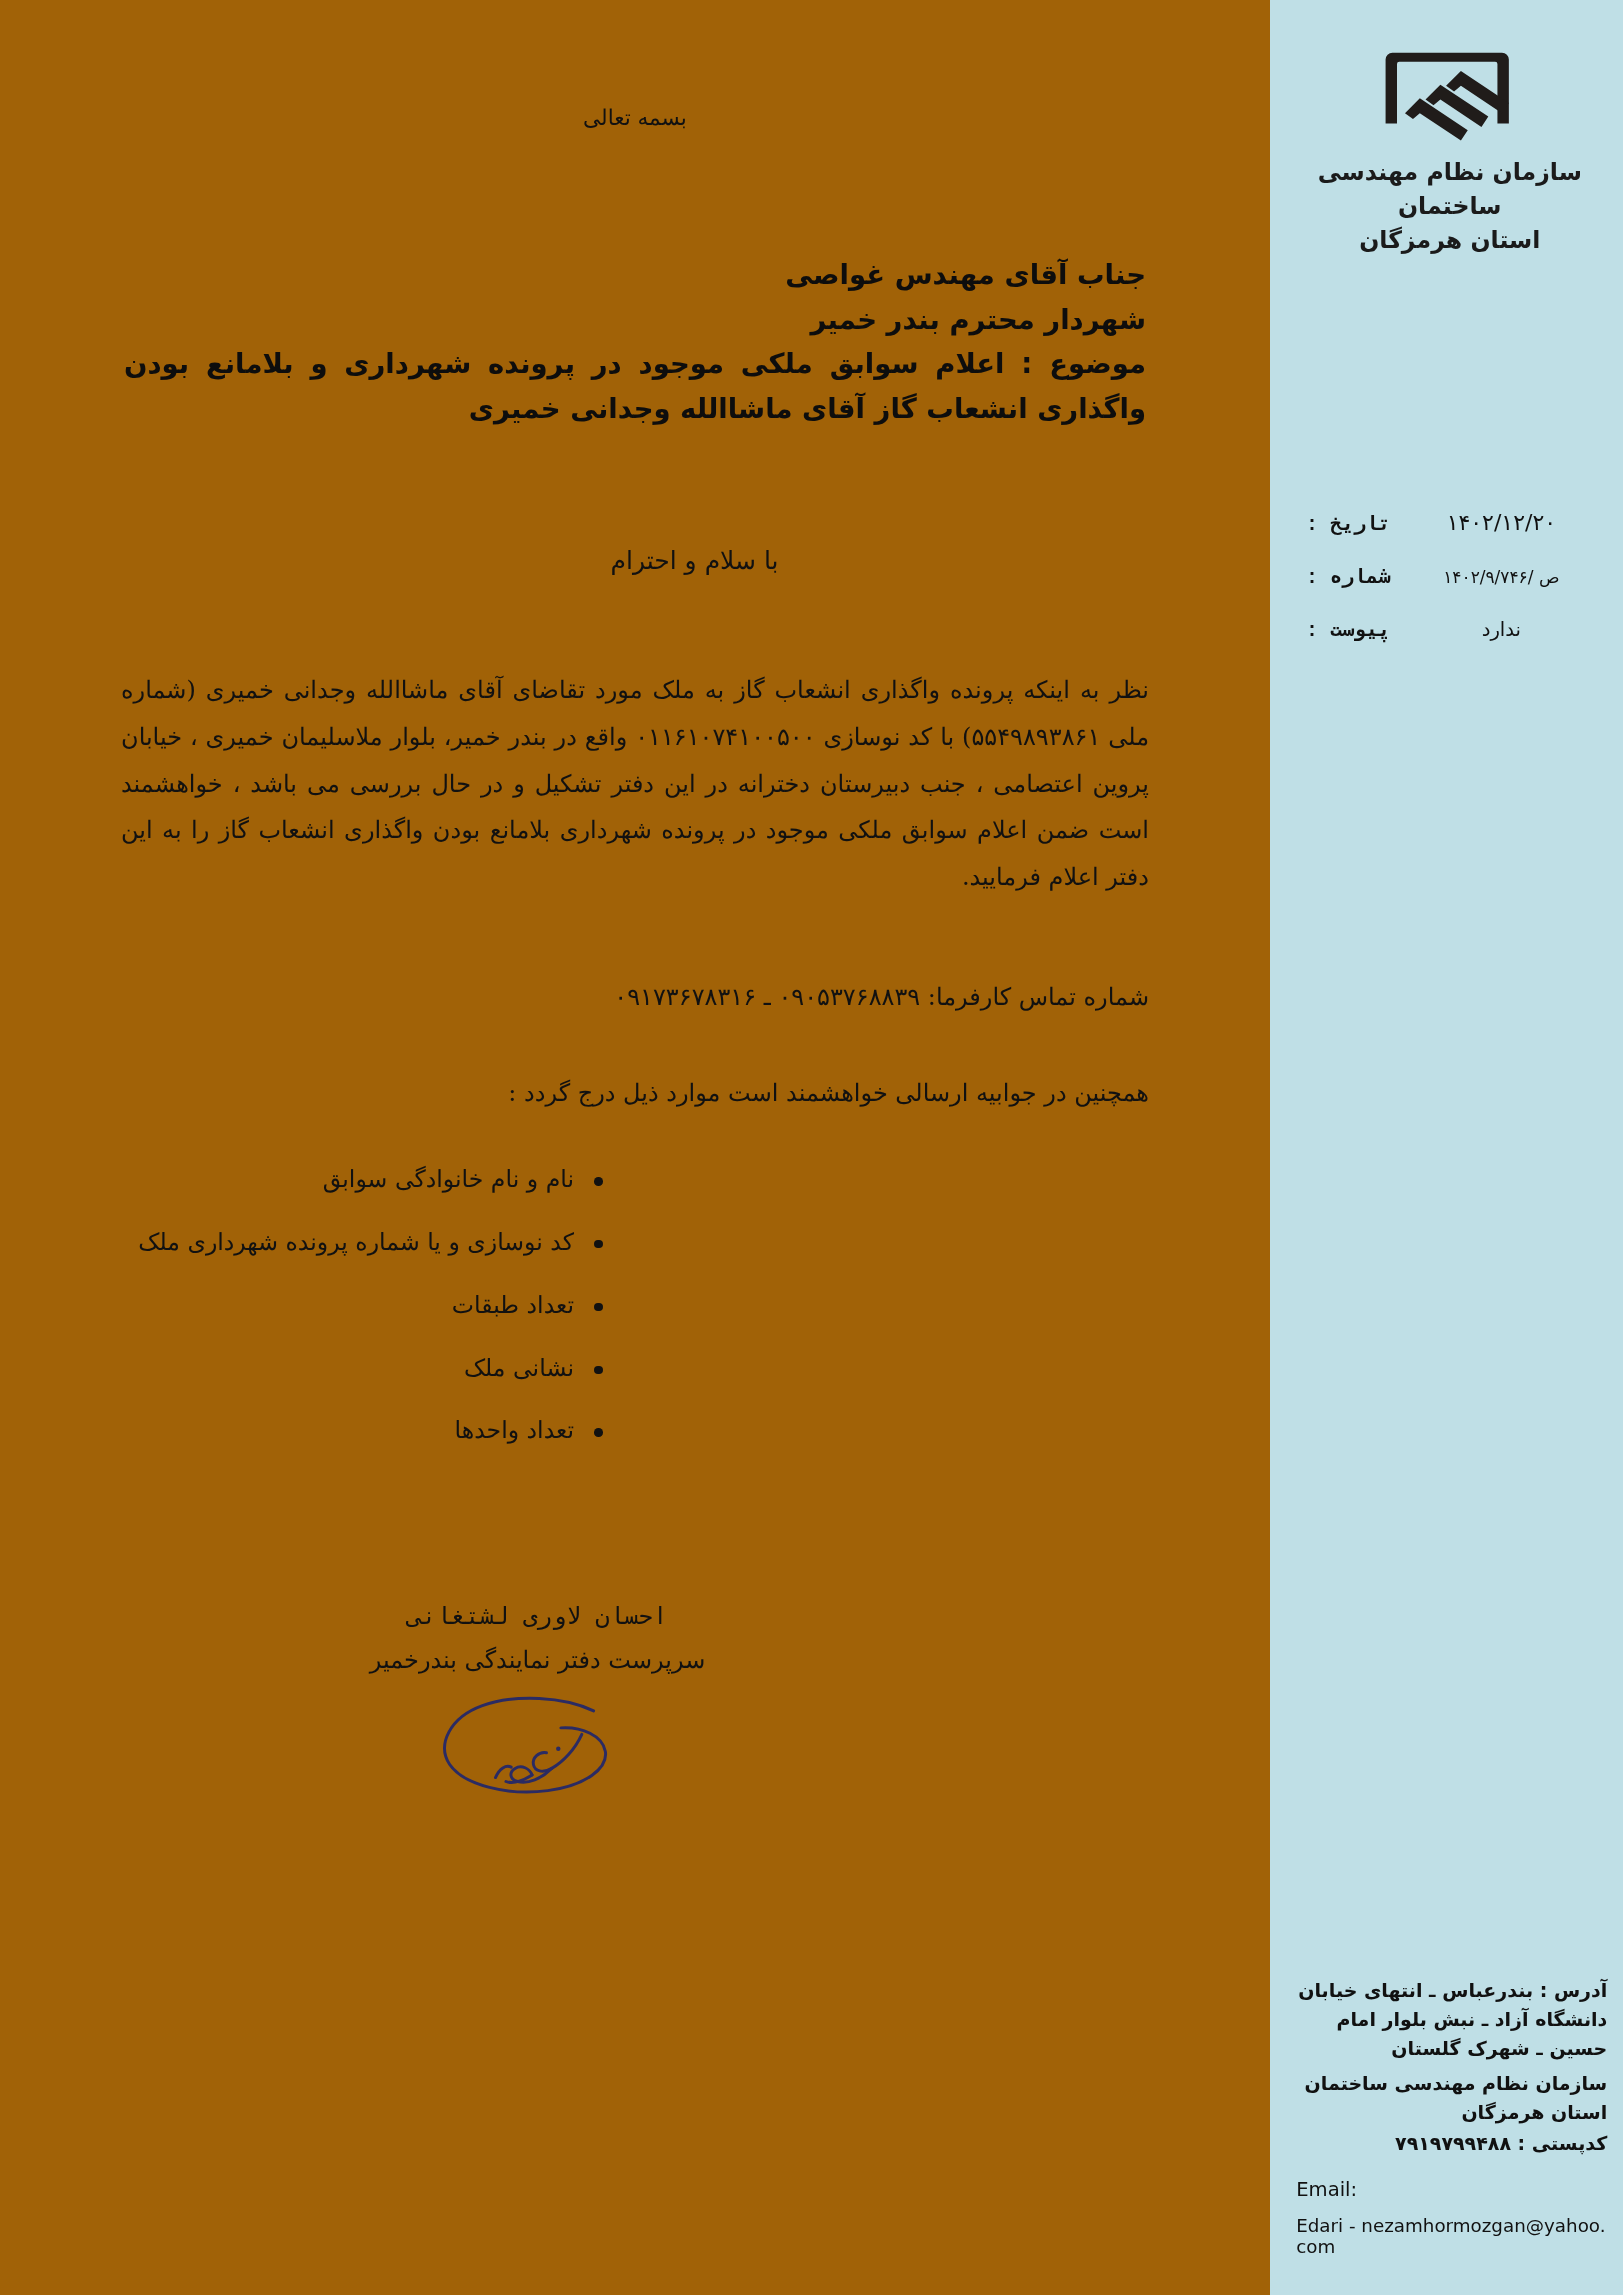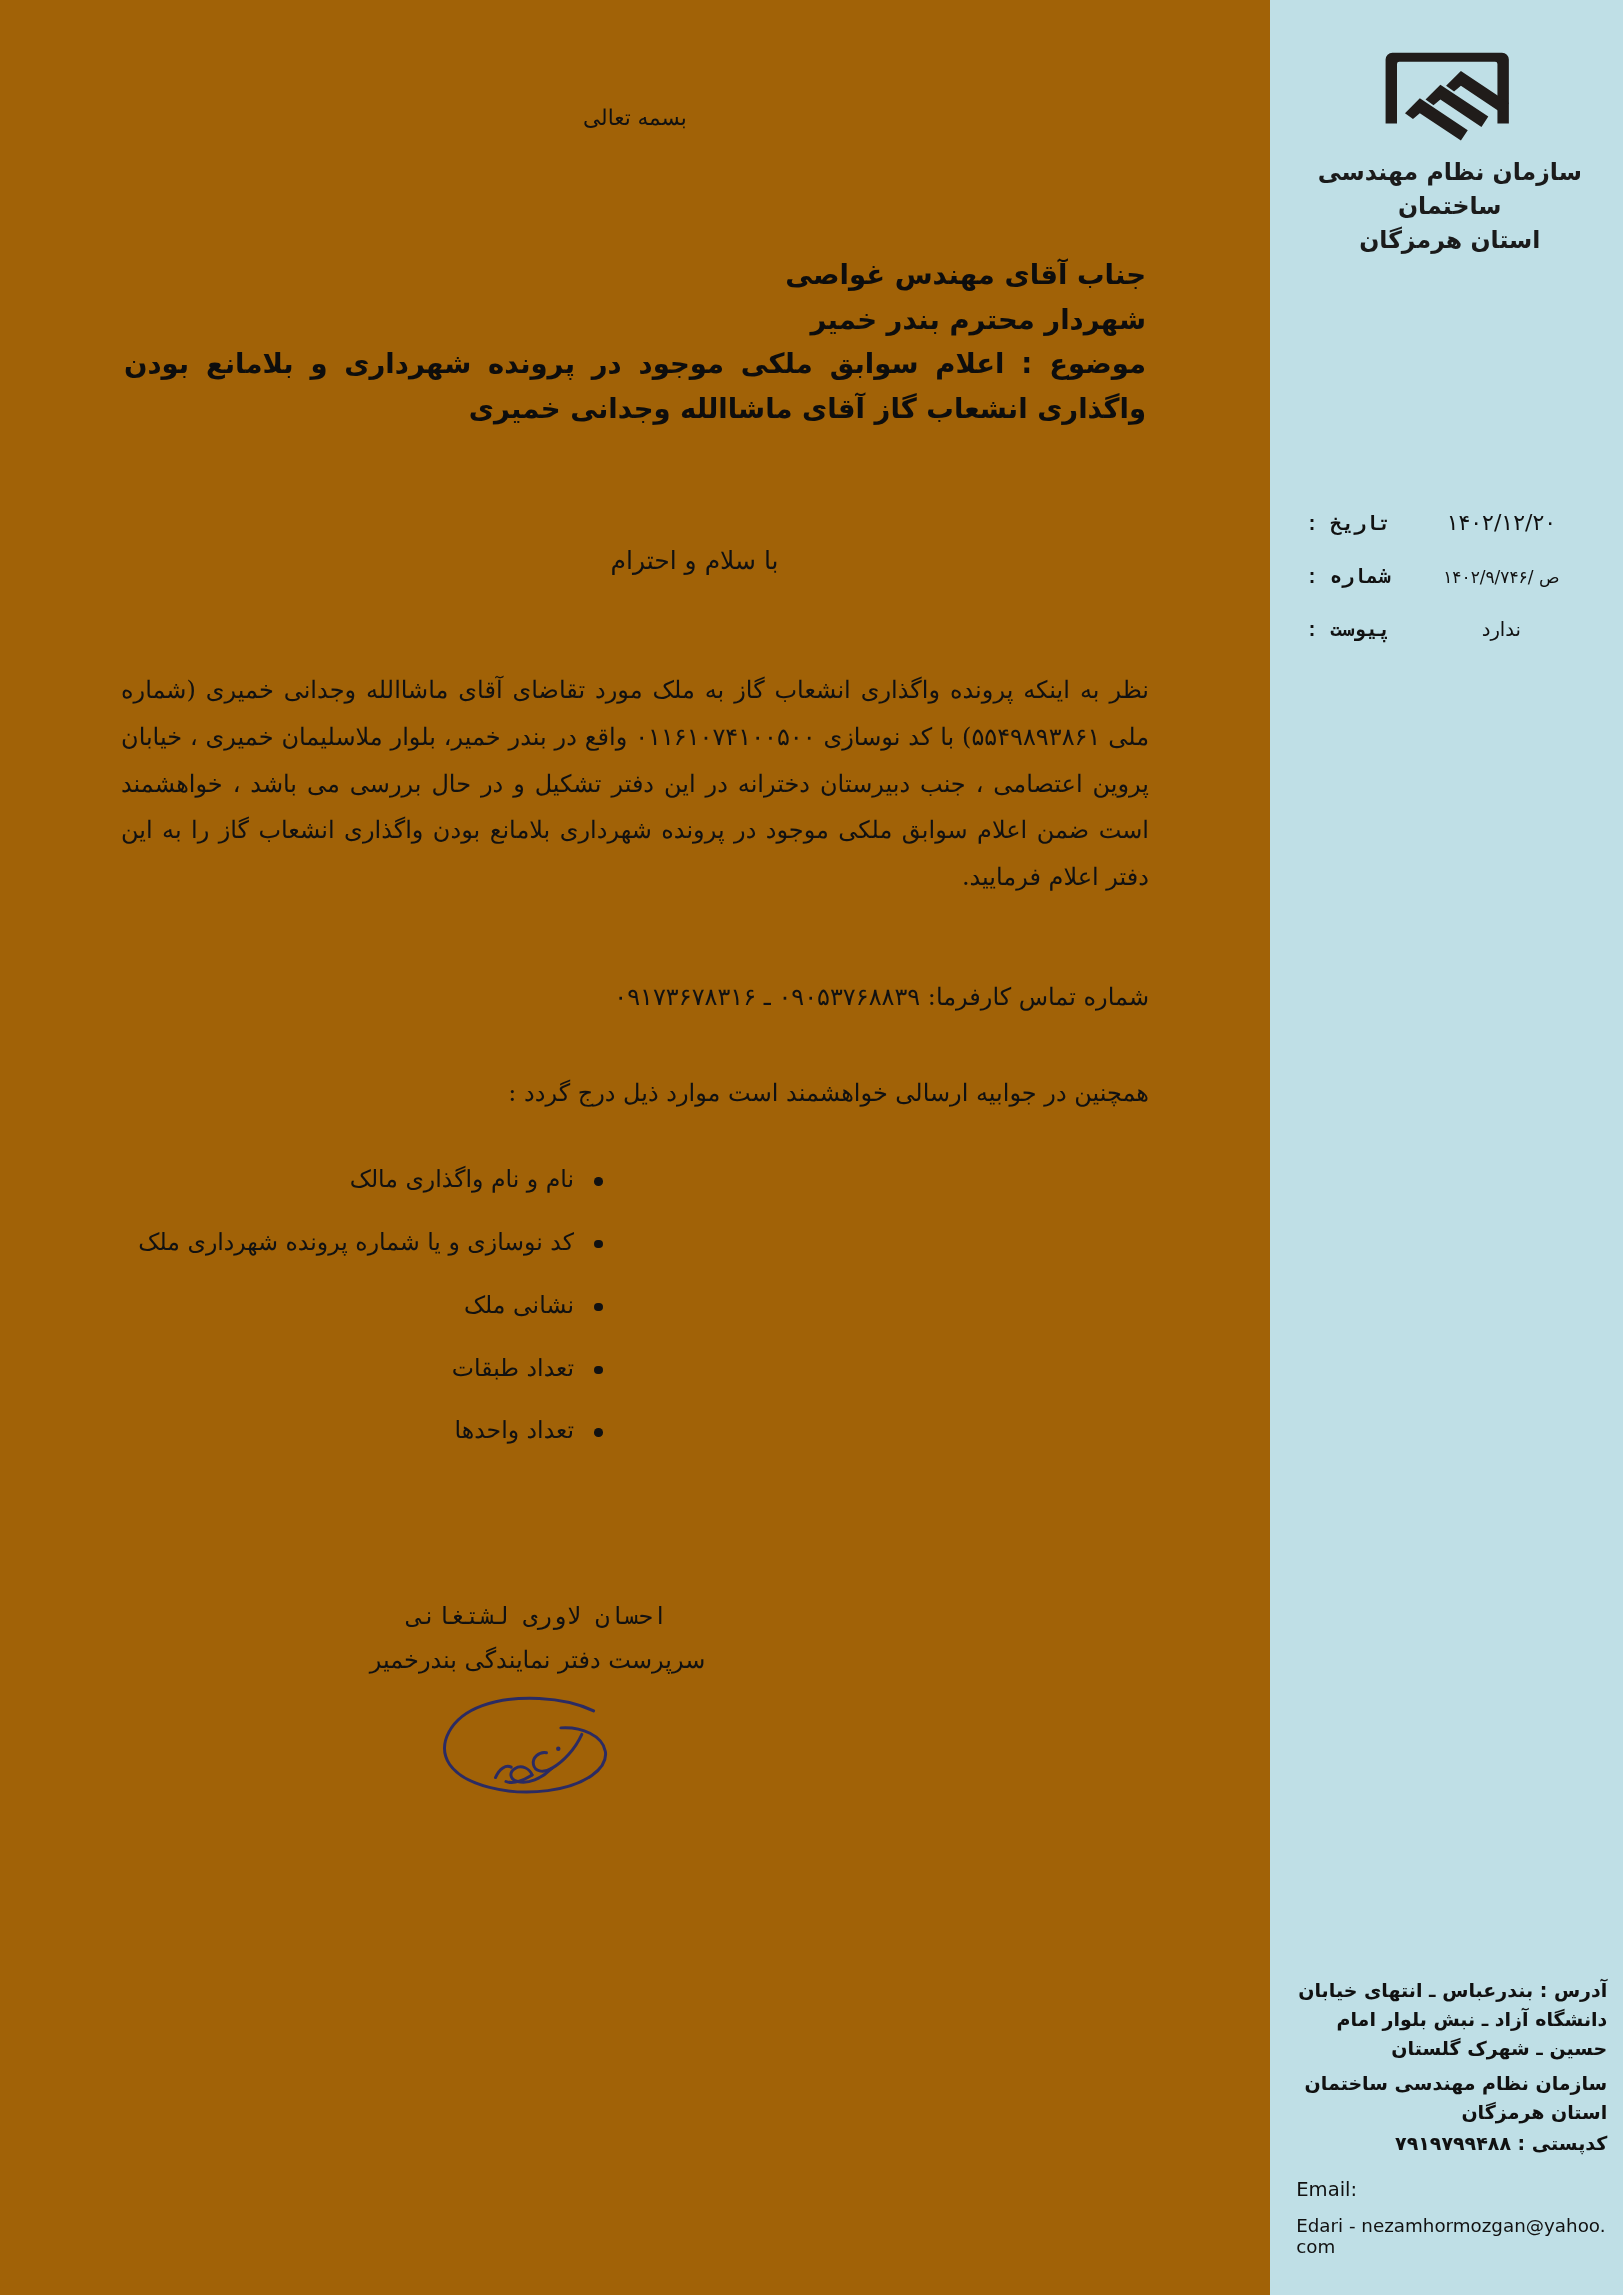--- a/index.html
+++ b/index.html
@@ -329,24 +329,24 @@
 
     <div class="body">
       <p>نظر به اینکه پرونده واگذاری انشعاب گاز به ملک مورد تقاضای آقای ماشاالله وجدانی خمیری (شماره ملی ۵۵۴۹۸۹۳۸۶۱) با کد نوسازی ۰۱۱۶۱۰۷۴۱۰۰۵۰۰ واقع در بندر خمیر، بلوار ملاسلیمان خمیری ، خیابان پروین اعتصامی ، جنب دبیرستان دخترانه در این دفتر تشکیل و در حال بررسی می باشد ، خواهشمند است ضمن اعلام سوابق ملکی موجود در پرونده شهرداری بلامانع بودن واگذاری انشعاب گاز را به این دفتر اعلام فرمایید.</p>
     </div>
 
     <div class="contact-line">شماره تماس کارفرما: ۰۹۰۵۳۷۶۸۸۳۹ ـ ۰۹۱۷۳۶۷۸۳۱۶</div>
 
     <div class="also-line">همچنین در جوابیه ارسالی خواهشمند است موارد ذیل درج گردد :</div>
 
     <ul class="bullets">
-      <li>نام و نام واگذاری مالک</li>
+      <li>نام و نام خانوادگی سوابق</li>
       <li>کد نوسازی و یا شماره پرونده شهرداری ملک</li>
+      <li>تعداد طبقات</li>
       <li>نشانی ملک</li>
-      <li>تعداد طبقات</li>
       <li>تعداد واحدها</li>
     </ul>
 
     <div class="signature-block">
       <div class="sig-name">احسان لاوری لشتغانی</div>
       <div class="sig-title">سرپرست دفتر نمایندگی بندرخمیر</div>
       <div class="sig-image">
         <svg width="216" height="121" viewBox="0 0 330 185" aria-hidden="true">
           <g fill="none" stroke="#2b2b63" stroke-width="4.5" stroke-linecap="round" stroke-linejoin="round">
             <path d="M250,38 C205,16 130,12 80,30 C30,48 10,90 30,120 C52,152 120,168 180,160 C238,152 272,126 268,100 C264,76 232,62 200,64"></path>

